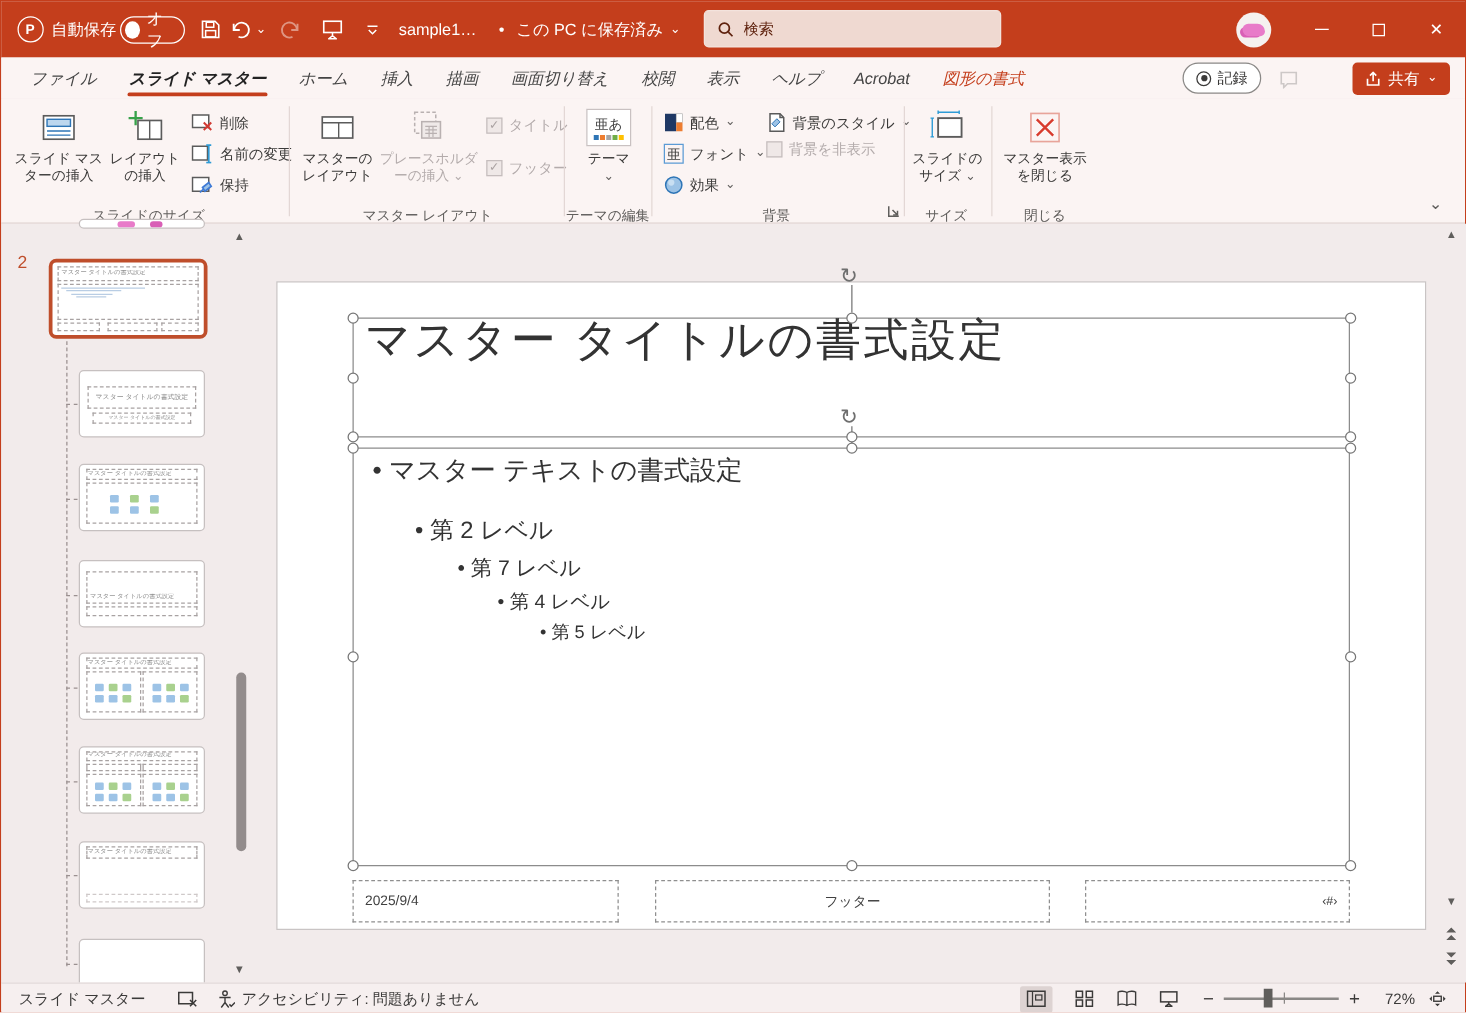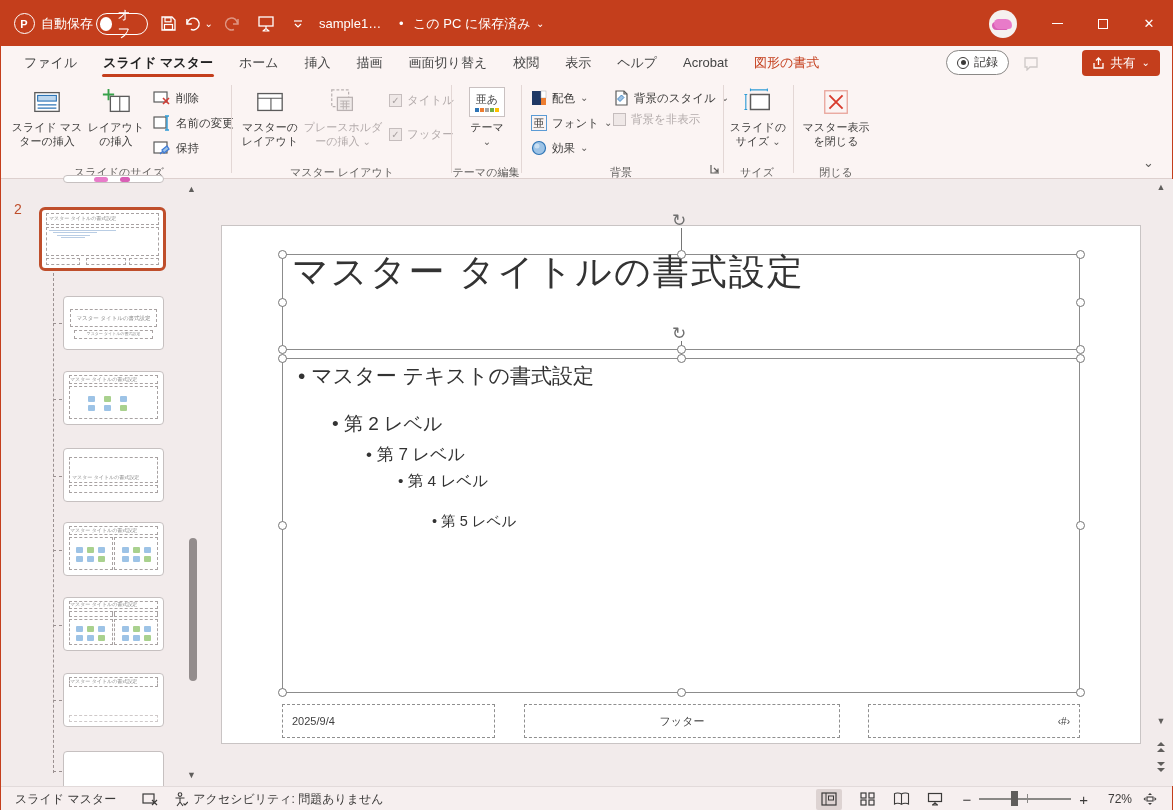--- a/index.html
+++ b/index.html
@@ -20,21 +20,21 @@
   .dim { opacity:.45; }
   #search-box { left:562px; top:7px; width:238px; height:30px; background:#efd9d1; border:1px solid #f3e3dd; border-radius:4px; display:flex; align-items:center; gap:8px; padding:0 10px; color:#5f220e; }
   #avatar { left:988px; top:9px; width:28px; height:28px; border-radius:50%; background:#f5f1ef; display:flex; align-items:center; justify-content:center; overflow:hidden; }
   #avatar .blob { width:18px; height:10px; background:#e87bc9; border-radius:6px 8px 5px 7px; box-shadow:-3px 2px 0 -1px #d95fb6; }
   .win-btn { width:46px; justify-content:center; font-size:13px; }
   .maxi { width:10px; height:10px; border:1.2px solid #fff; }
   .mini { width:11px; height:1.5px; background:#fff; }
 
   
   #tabrow { left:0; top:45px; width:100%; height:33px; background:#fbf4f3; }
-  .tabs { position:absolute; left:10px; top:0; height:33px; display:flex; align-items:center; }
+  .tabs { position:absolute; left:10px; top:0; height:33px; display:flex; align-items:center;font-style:italic; }
   .tab { padding:0 13px; height:33px; display:flex; align-items:center; font-size:13px; color:#444; white-space:nowrap; position:relative; }
   .tab.active { color:#222; font-weight:bold; }
   .tab.active::after { content:""; position:absolute; left:12px; right:12px; bottom:2px; height:3px; background:#c43e1c; border-radius:2px; }
   .tab.contextual { color:#c43e1c; }
   #record-btn { position:absolute; right:163px; top:4px; height:25px; border:1px solid #8a8886; border-radius:13px; display:flex; align-items:center; gap:5px; padding:0 10px; background:#fff; color:#3b3a39; font-size:12px; }
   .rec-ring { width:12px; height:12px; border:1.5px solid #3b3a39; border-radius:50%; display:flex; align-items:center; justify-content:center; }
   .rec-dot { width:5px; height:5px; background:#3b3a39; border-radius:50%; }
   #comment-btn { position:absolute; right:128px; top:6px; width:26px; height:22px; display:flex; align-items:center; justify-content:center; opacity:.4; }
   #share-btn { position:absolute; right:12px; top:4px; height:26px; background:#c43e1c; color:#fff; border-radius:4px; display:flex; align-items:center; gap:6px; padding:0 10px; font-size:12.5px; }
 
@@ -79,21 +79,21 @@
   .handle { position:absolute; width:9px; height:9px; border:1.5px solid #767676; border-radius:50%; background:#fff; z-index:5; }
   .rot-stem { position:absolute; width:1px; background:#767676; z-index:4; }
   .rot { position:absolute; color:#6f6f6f; font-size:17px; z-index:5; line-height:1; }
   #title-text { position:absolute; left:70px; top:22px; width:790px; font-size:36px; font-weight:300; letter-spacing:2px; color:#333; }
   #body-text { position:absolute; left:76px; top:136px; width:780px; color:#333; }
   .bl { white-space:nowrap; }
   .bl::before { content:"• "; }
   .bl1 { font-size:21px; margin-bottom:21px; }
   .bl2 { font-size:19px; margin-left:34px; margin-bottom:6px; }
   .bl3 { font-size:17px; margin-left:68px; margin-bottom:5px; }
-  .bl4 { font-size:15.5px; margin-left:100px; margin-bottom:20px; }
+  .bl4 { font-size:15.5px; margin-left:100px; margin-bottom:4px; }
   .bl5 { font-size:14.5px; margin-left:134px; }
   .dash-ph { position:absolute; border:1.5px dashed #8f8f8f; height:34px; display:flex; align-items:center; font-size:11px; color:#404040; }
 
   
   .rsb { position:absolute; left:1152px; width:16px; display:flex; justify-content:center; align-items:center; color:#605e5c; }
 
   
   #statusbar { left:0; top:785px; width:100%; height:25px; background:#f6efef; border-top:1px solid #e2dada; display:flex; align-items:center; font-size:12px; color:#3b3a39; }
   .sb-item { display:flex; align-items:center; gap:5px; }
   .viewbtn { width:26px; height:21px; display:flex; align-items:center; justify-content:center; border-radius:2px; }
@@ -148,20 +148,27 @@
       <svg width="12" height="12" viewBox="0 0 12 12">
           <path d="M2 3 h8" stroke="#fff" stroke-width="1.2"></path>
           <path d="M3 6 l3 3 3-3" fill="none" stroke="#fff" stroke-width="1.2"></path>
         </svg>
     </div>
     <div class="tb-item" style="left:318px">sample1…</div>
     <div class="tb-item" style="left:398px">•</div>
     <div class="tb-item" style="left:412px">この PC に保存済み</div>
     <div class="tb-item" style="left:535px;font-size:10px">⌄</div>
 
+    <div id="search-box" class="abs">
+      <svg width="13" height="13" viewBox="0 0 13 13">
+          <circle cx="5.5" cy="5.5" r="4" fill="none" stroke="#5f220e" stroke-width="1.4"></circle>
+          <path d="M8.7 8.7 L12 12" stroke="#5f220e" stroke-width="1.4"></path>
+        </svg>
+      <span>検索</span>
+    </div>
 
     <div id="avatar" class="abs">
         <span class="blob"></span>
       </div>
     <div class="tb-item win-btn" style="right:92px;left:auto">
         <span class="mini"></span>
       </div>
     <div class="tb-item win-btn" style="right:46px;left:auto">
         <span class="maxi"></span>
       </div>

